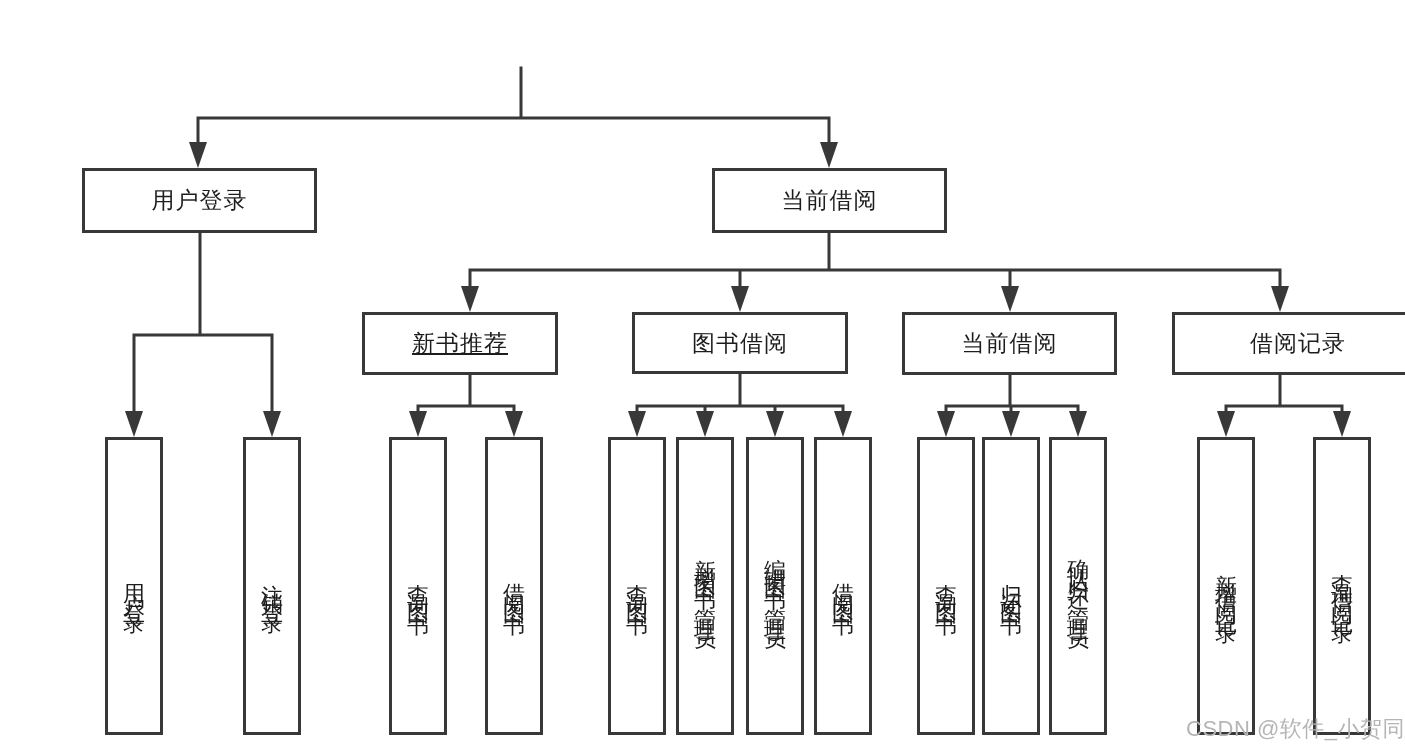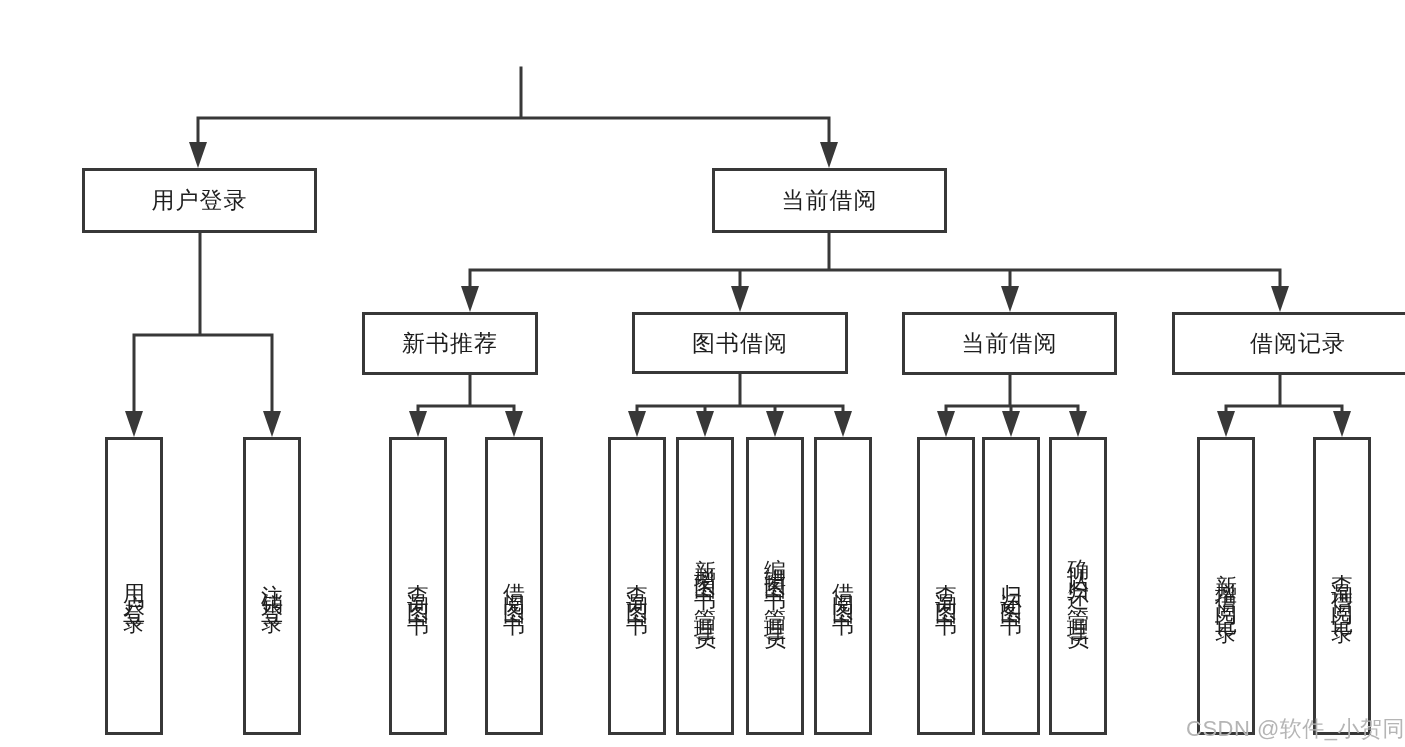--- a/index.html
+++ b/index.html
@@ -100,21 +100,21 @@
   </svg>
 
 
   <div class="box" style="left:82px; top:168px; width:235px; height:65px;">
     <span>用户登录</span>
   </div>
   <div class="box" style="left:712px; top:168px; width:235px; height:65px;">
     <span>当前借阅</span>
   </div>
 
-  <div class="box" style="left:362px; top:312px; width:176px; height:63px;">
+  <div class="box" style="left:362px; top:312px; width:196px; height:63px;text-decoration:underline;">
     <span>新书推荐</span>
   </div>
   <div class="box" style="left:632px; top:312px; width:216px; height:62px;">
     <span>图书借阅</span>
   </div>
   <div class="box" style="left:902px; top:312px; width:215px; height:63px;">
     <span>当前借阅</span>
   </div>
   <div class="box" style="left:1172px; top:312px; width:252px; height:63px;">
     <span>借阅记录</span>

